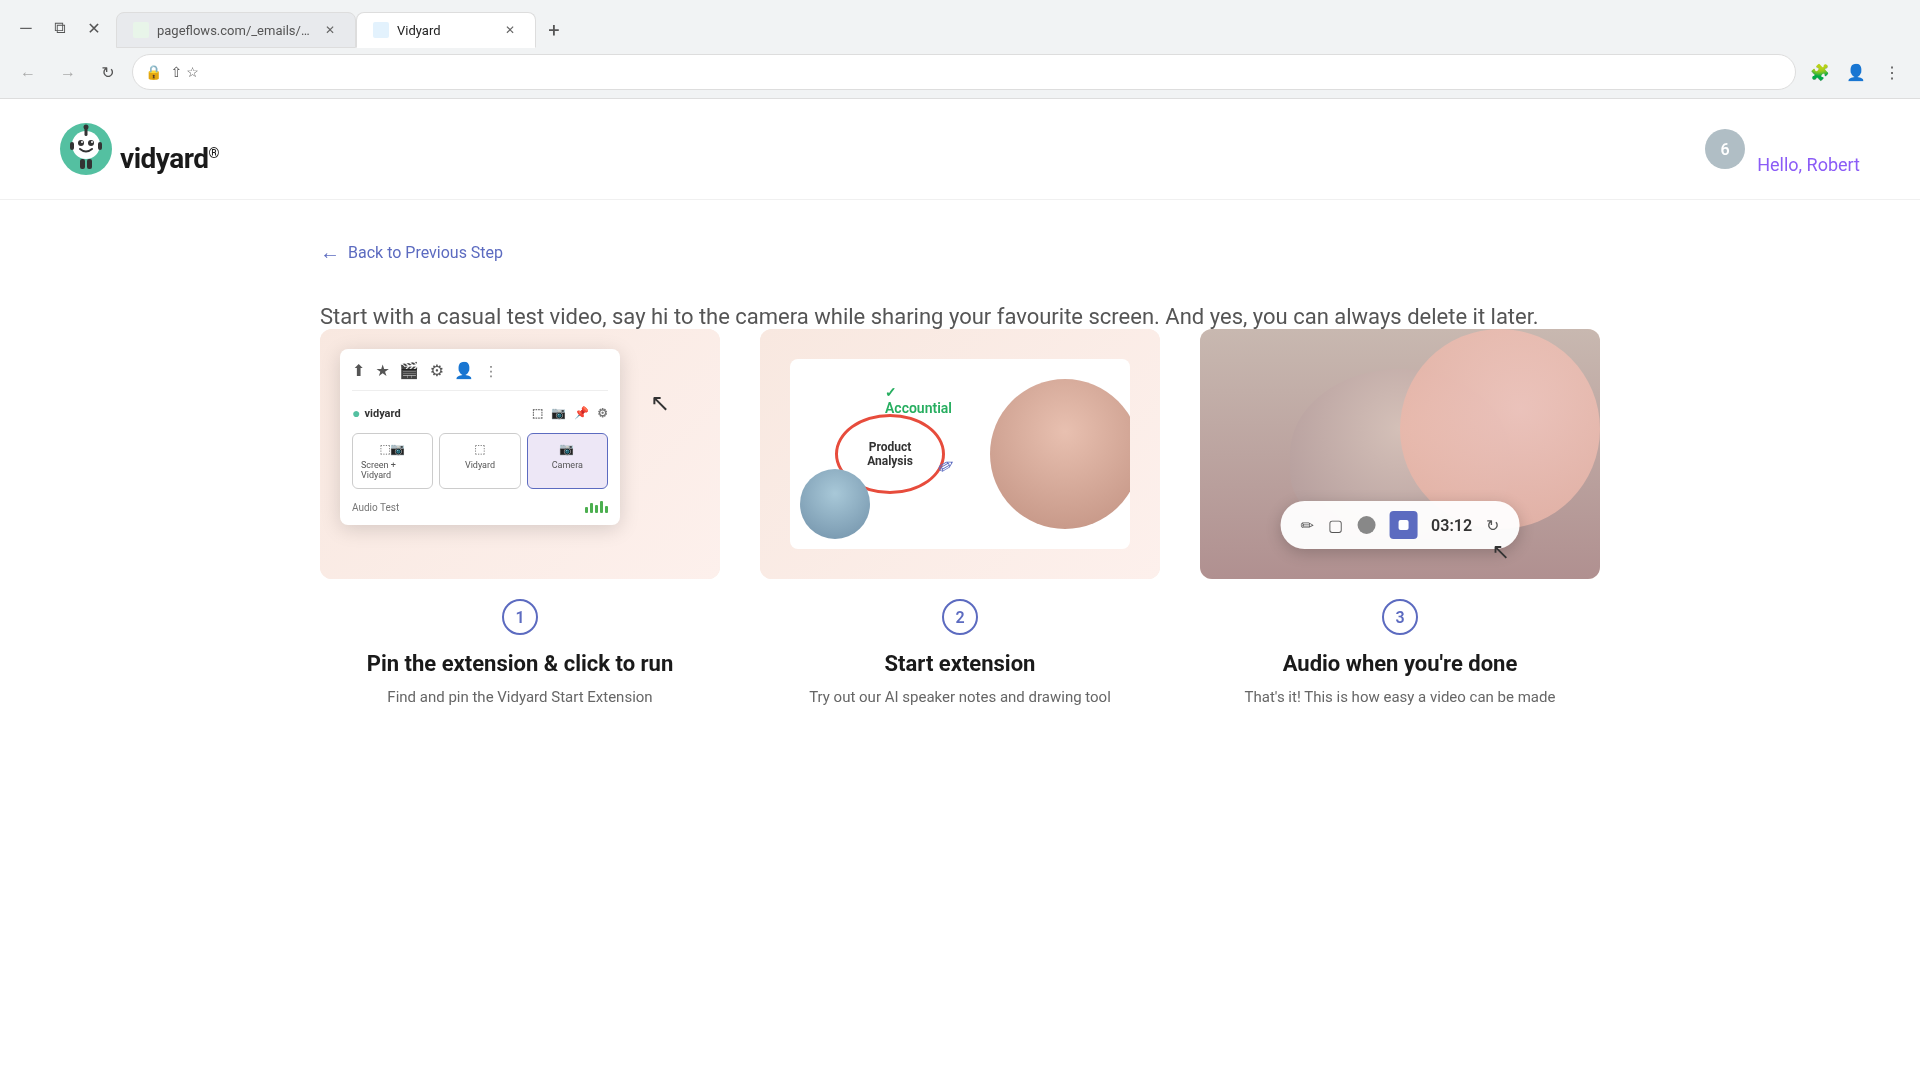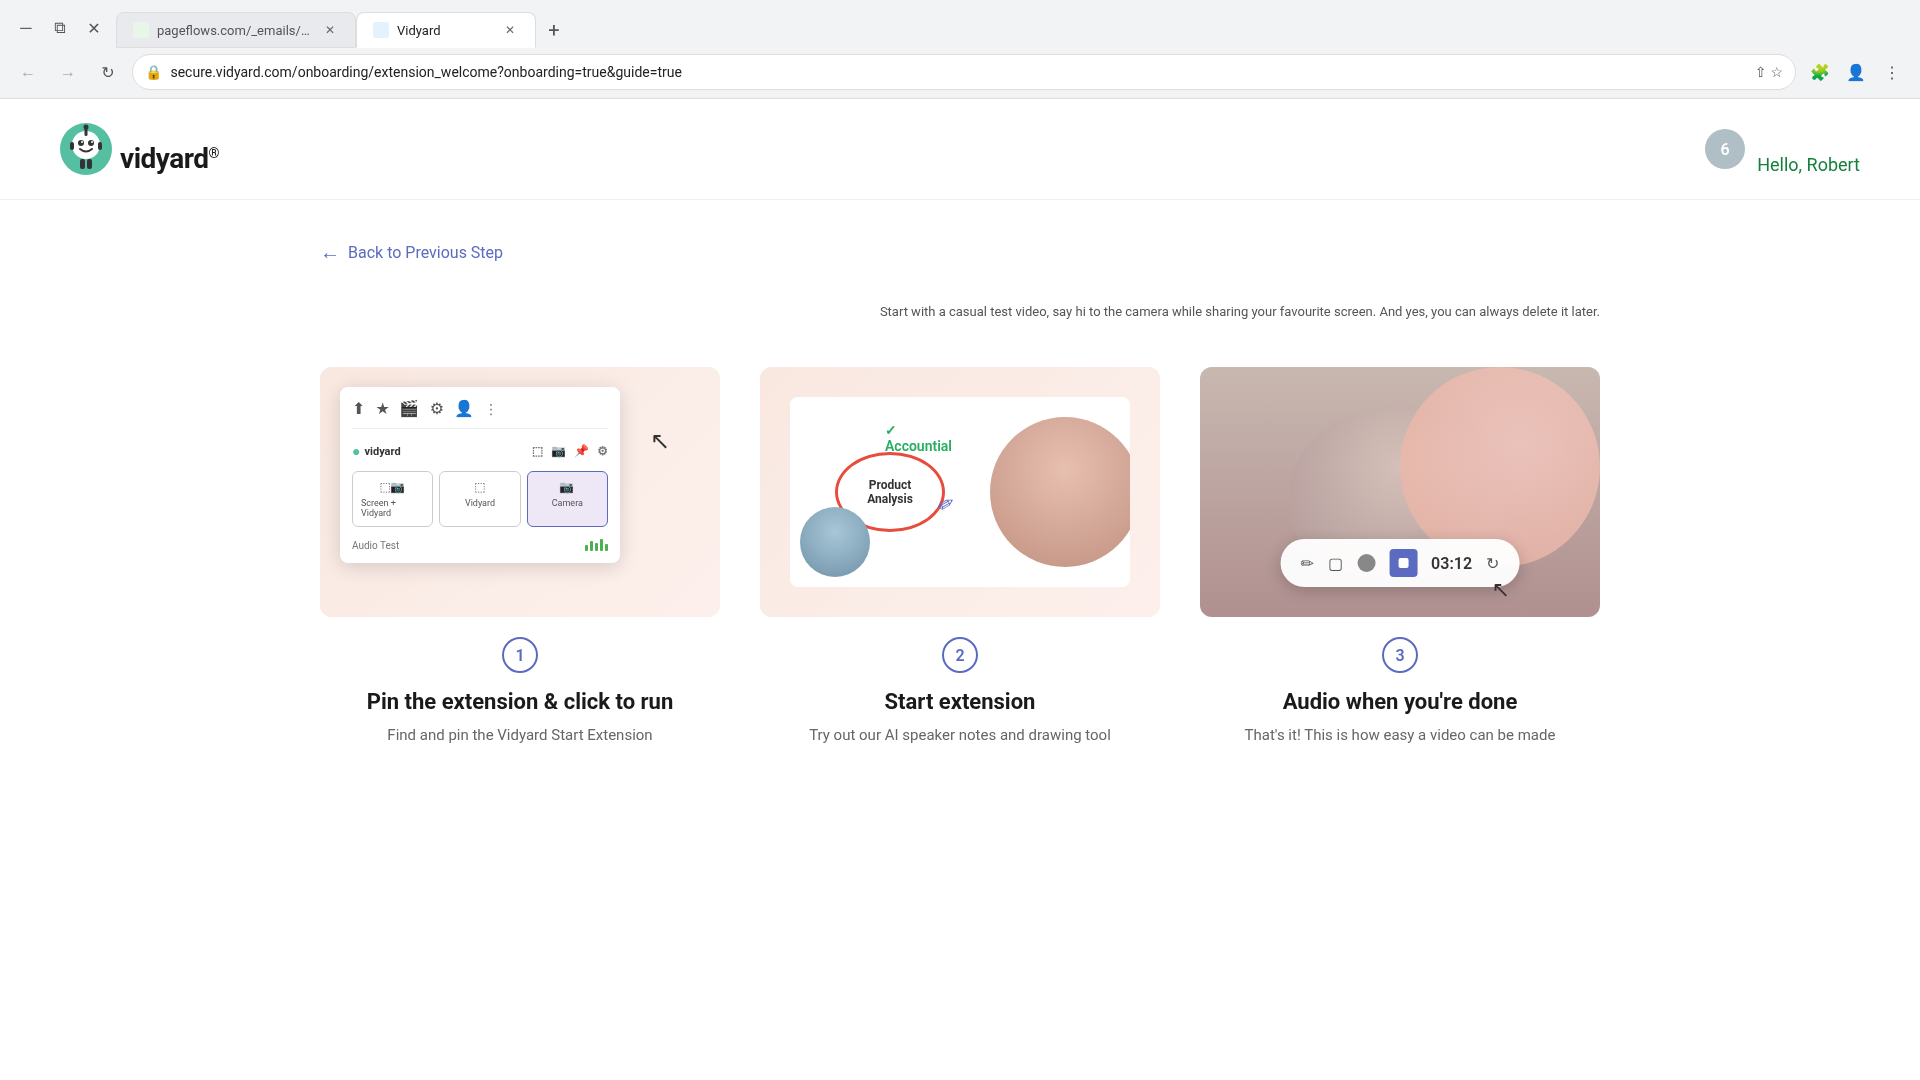--- a/index.html
+++ b/index.html
@@ -172,21 +172,21 @@
       width: 40px; height: 40px;
       border-radius: 50%;
       background: #b0bec5;
       display: flex; align-items: center; justify-content: center;
       font-size: 16px;
       font-weight: 600;
       color: #fff;
     }
     .user-name {
       font-size: 18px;
-      color: #15803d;
+      color: #8b5cf6;
       margin-top: 31px;
     }
 
     
     .main-content {
       padding: 40px 60px;
       max-width: 1400px;
       margin: 0 auto;
     }
 
@@ -205,24 +205,23 @@
     .page-title {
       text-align: center;
       font-size: 48px;
       font-weight: 800;
       color: #1a1a1a;
       margin-bottom: 24px;
       letter-spacing: -1px;
     }
 
     .page-subtitle {
-      text-align: right;
-      font-size: 13px;
+      text-align: left;
+      font-size: 22px;
       color: #555;
-      margin-bottom: 48px;
     }
 
     
     .cards-row {
       display: flex;
       gap: 40px;
       justify-content: center;
     }
 
     .step-card {
@@ -465,21 +464,20 @@
       </div>
       <div class="tab-new">+</div>
     </div>
   </div>
   <div class="browser-toolbar">
     <button class="nav-btn disabled">←</button>
     <button class="nav-btn disabled">→</button>
     <button class="nav-btn">↻</button>
     <div class="address-bar-wrap">
       <span class="address-bar-icon">🔒</span>
-      <span class="address-bar-text">secure.vidyard.com/onboarding/extension_welcome?onboarding=true&amp;guide=true</span>
       <div class="address-bar-actions">
         <span style="font-size:14px;color:#555;cursor:pointer;">⇧</span>
         <span style="font-size:14px;color:#555;cursor:pointer;">☆</span>
       </div>
     </div>
     <div class="toolbar-actions">
       <button class="toolbar-icon-btn">🧩</button>
       <button class="toolbar-icon-btn">👤</button>
       <button class="toolbar-icon-btn">⋮</button>
     </div>

